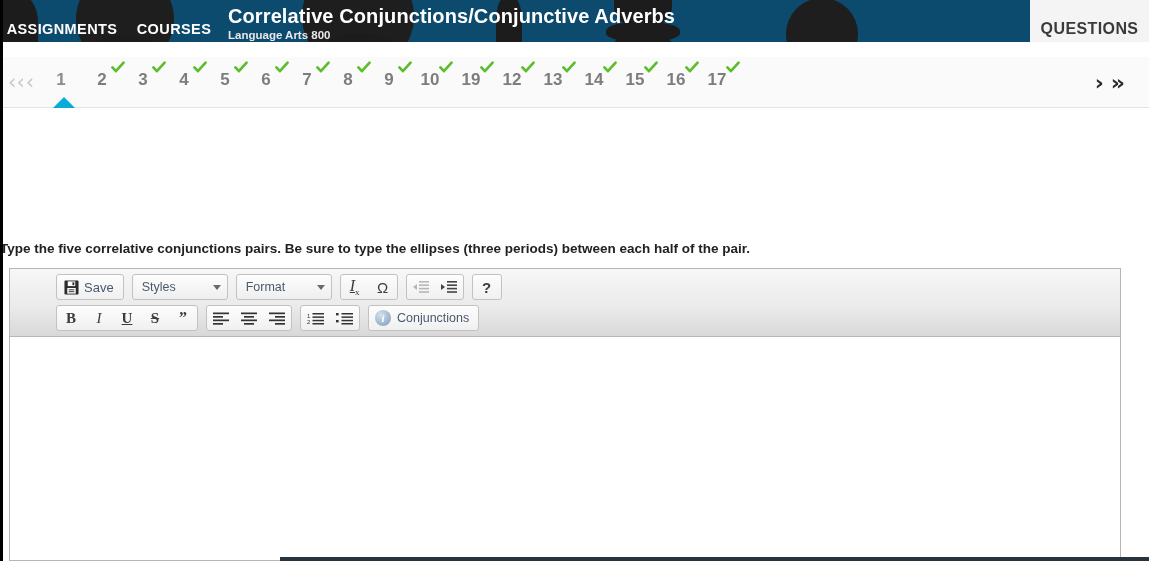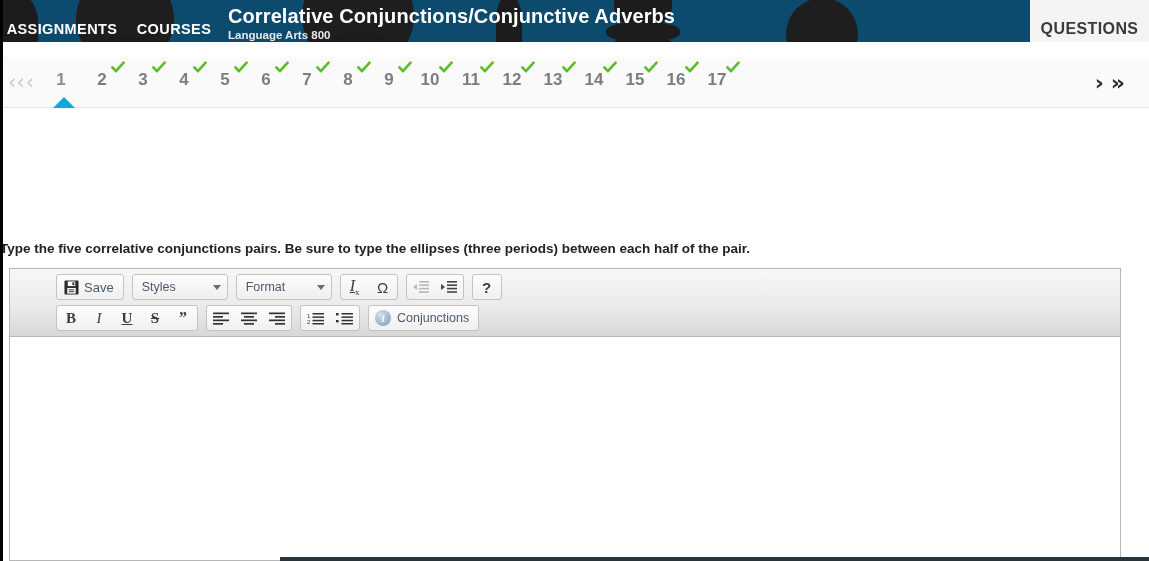--- a/index.html
+++ b/index.html
@@ -441,21 +441,21 @@
       </div>
       <div class="qitem">
         <div class="qnum">10</div>
         <div class="qcheck">
           <svg width="14" height="14" viewBox="0 0 14 14">
             <path d="M1.4 6.4 L4.9 10.2 L12.6 1.6" stroke="#5bbd2a" stroke-width="2.6" fill="none" stroke-linecap="round" stroke-linejoin="round"></path>
           </svg>
         </div>
       </div>
       <div class="qitem">
-        <div class="qnum">11</div>
+        <div class="qnum">19</div>
         <div class="qcheck">
           <svg width="14" height="14" viewBox="0 0 14 14">
             <path d="M1.4 6.4 L4.9 10.2 L12.6 1.6" stroke="#5bbd2a" stroke-width="2.6" fill="none" stroke-linecap="round" stroke-linejoin="round"></path>
           </svg>
         </div>
       </div>
       <div class="qitem">
         <div class="qnum">12</div>
         <div class="qcheck">
           <svg width="14" height="14" viewBox="0 0 14 14">

